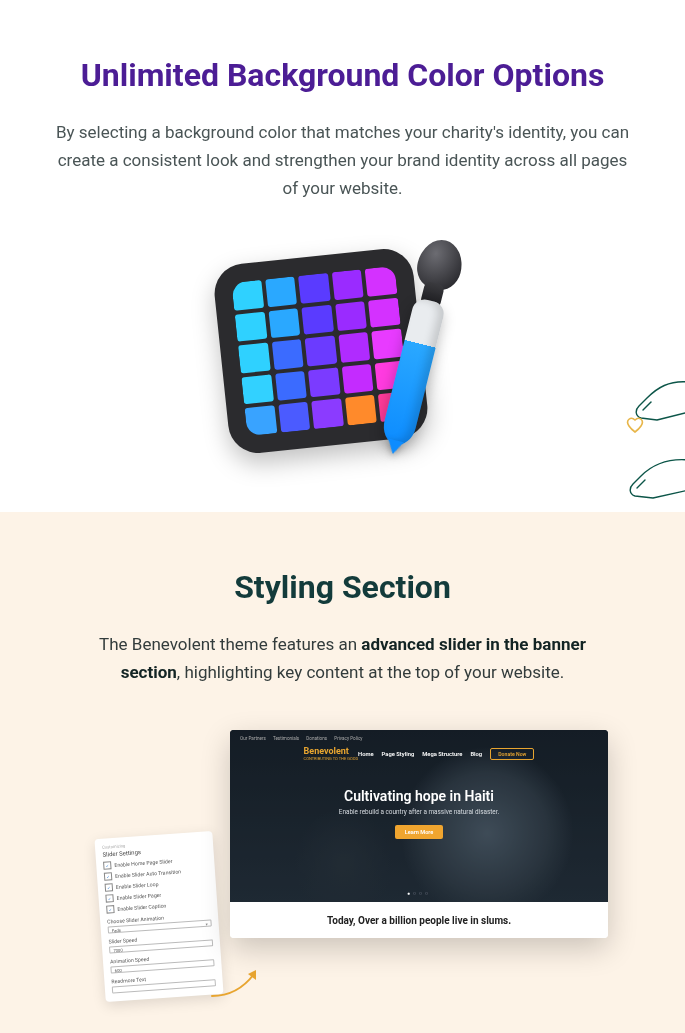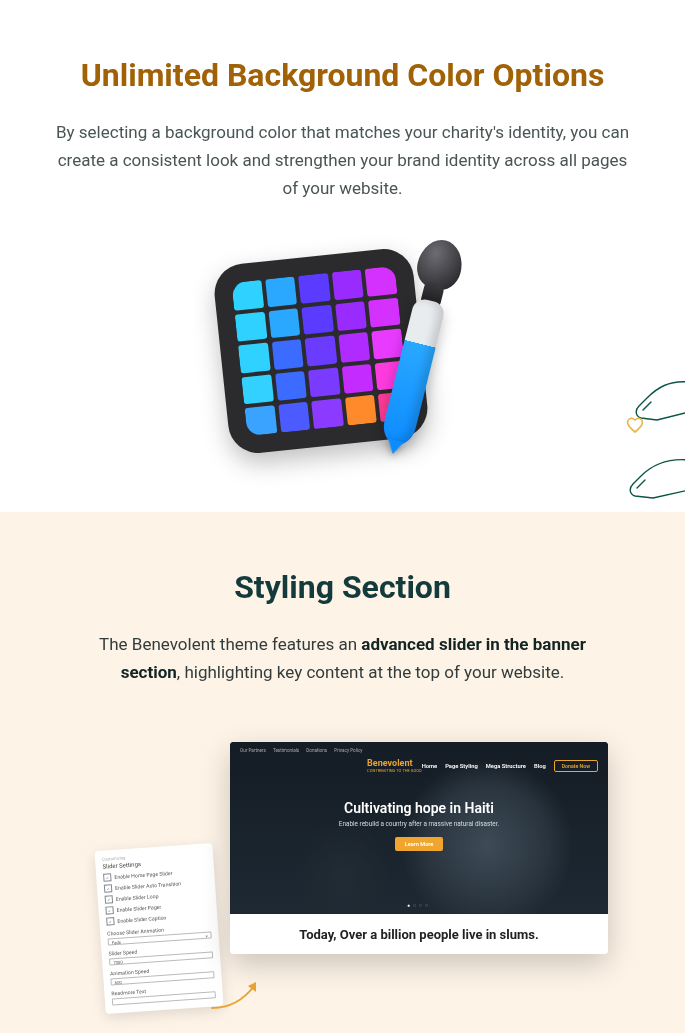--- a/index.html
+++ b/index.html
@@ -13,21 +13,21 @@
   
   .sec1 {
     padding: 56px 48px 40px;
     text-align: center;
     position: relative;
     background: #fff;
   }
   .sec1 h2 {
     font-size: 32px;
     font-weight: 700;
-    color: #a16207;
+    color: #4c1d95;
     margin-bottom: 24px;
   }
   .sec1 p.desc {
     font-size: 17px;
     line-height: 1.65;
     color: #4a5556;
     max-width: 580px;
     margin: 0 auto 40px;
   }
 
@@ -131,21 +131,21 @@
     font-size: 32px;
     font-weight: 700;
     color: #133b3b;
     margin-bottom: 24px;
   }
   .sec2 p.desc {
     font-size: 17px;
     line-height: 1.65;
     color: #333c3c;
     max-width: 540px;
-    margin: 0 auto 56px;
+    margin: 0 auto 44px;
   }
   .sec2 p.desc b { font-weight: 700; color: #132424; }
 
   .mockrow {
     position: relative;
     height: 300px;
     width: 100%;
   }
 
   
@@ -230,21 +230,21 @@
     justify-content: space-between;
     align-items: center;
     padding: 6px 10px 2px;
     font-size: 4.6px;
     color: #aaa;
   }
   .topbar .tleft span { margin-right: 6px; }
   .menubar {
     position: relative;
     display: flex;
-    justify-content: flex-end;
+    justify-content: center;
     align-items: center;
     padding: 4px 10px 8px;
   }
   .logo { text-align:left; }
   .logo .l1 { font-size:9px; font-weight:700; color:#e8a530; line-height:1; }
   .logo .l2 { font-size:4px; color:#e8a530; }
   .nav {
     display:flex;
     gap:8px;
     align-items:center;
@@ -277,21 +277,21 @@
   .dots{
     position:absolute; bottom:6px; left:0; right:0;
     text-align:center; font-size:5px; color:#aab; letter-spacing:3px;
   }
   .dots .on{ color:#fff; }
 
   .hero-sub {
     background:#fff;
     padding: 12px 10px 10px;
     color:#222;
-    font-size:13px;
+    font-size:10px;
     font-weight:700;
     line-height:1.35;
   }
 </style>
 </head>
 <body>
 
 <section class="sec1">
   <h2>Unlimited Background Color Options</h2>
   <p class="desc">By selecting a background color that matches your charity's identity, you can create a consistent look and strengthen your brand identity across all pages of your website.</p>

